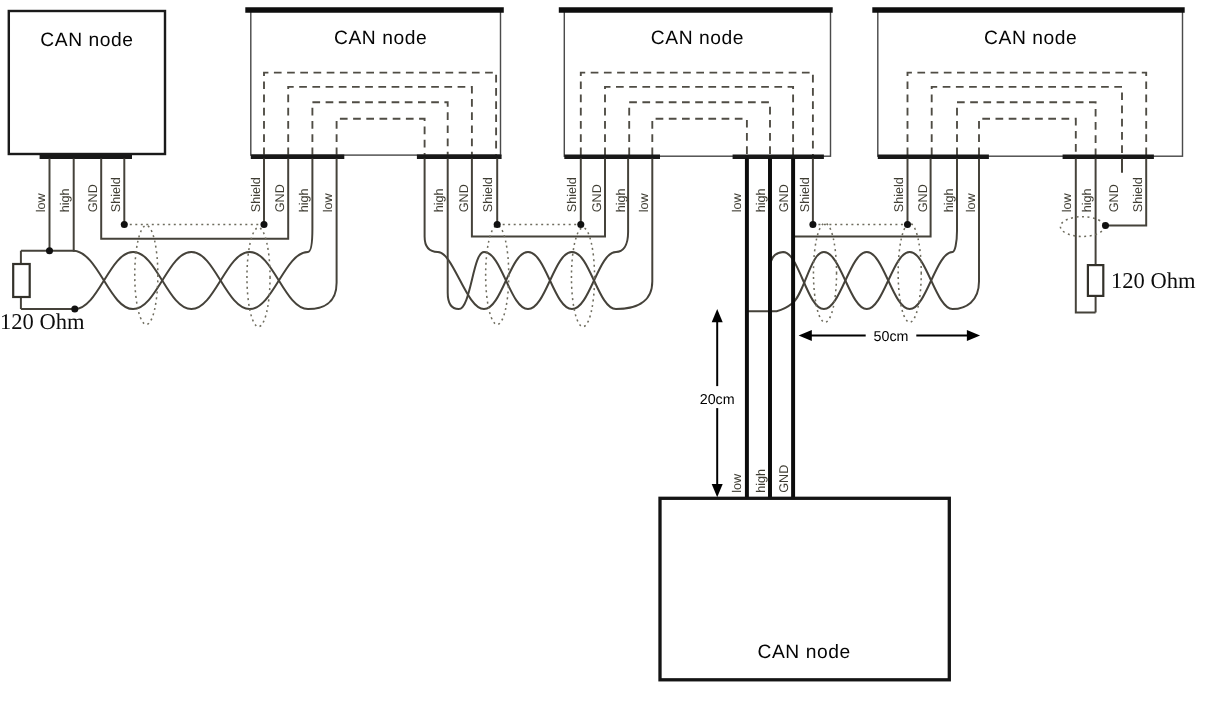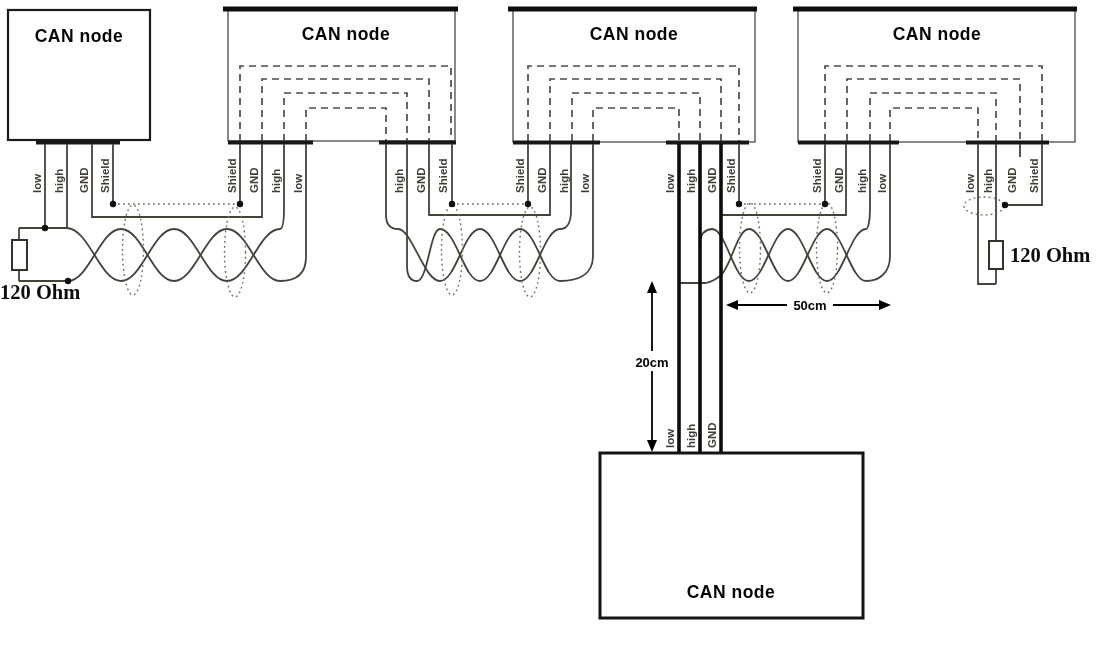--- a/index.html
+++ b/index.html
@@ -1,16 +1,16 @@
 <!DOCTYPE html>
 <html><head>
 <meta charset="utf-8">
 <style>
   html,body{margin:0;padding:0;background:#fff;}
-  .stage{width:1097px;height:648px;position:relative;background:#fff;font-weight:bold;}
+  .stage{width:1097px;height:648px;position:relative;background:#fff;}
   svg{display:block;}
   .box1{fill:#fff;stroke:#1a1a1a;stroke-width:2.2;}
   .box{fill:#fff;stroke:#4a4a4a;stroke-width:1.3;}
   .box5{fill:#fff;stroke:#141414;stroke-width:3;}
   .topbar{stroke:#0d0d0d;stroke-width:5;fill:none;}
   .pinbar{stroke:#181818;stroke-width:4;fill:none;}
   .wire{stroke:#45423a;stroke-width:1.8;fill:none;}
   .wire-bold{stroke:#0c0c0c;stroke-width:3.6;fill:none;}
   .dashed{stroke:#4f4c44;stroke-width:1.7;fill:none;stroke-dasharray:7 5;}
   .dotted{stroke:#6e6c5e;stroke-width:1.4;fill:none;stroke-dasharray:1.8 3.2;}

